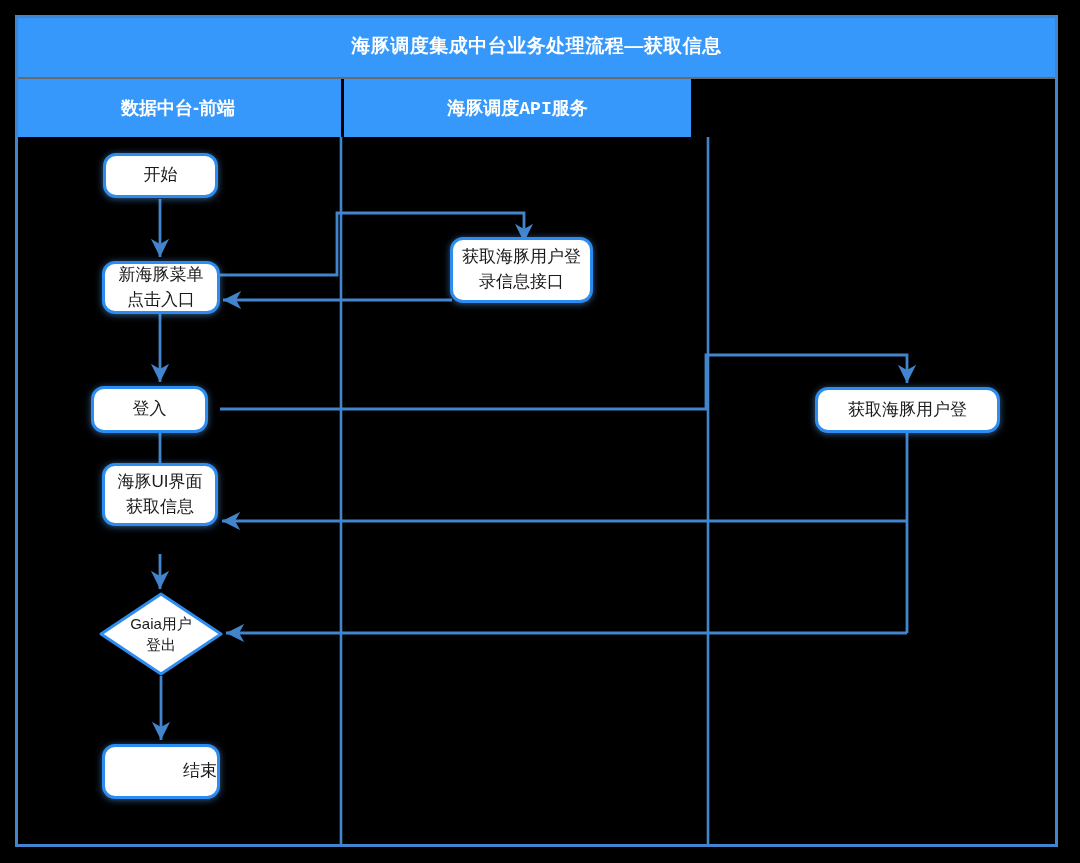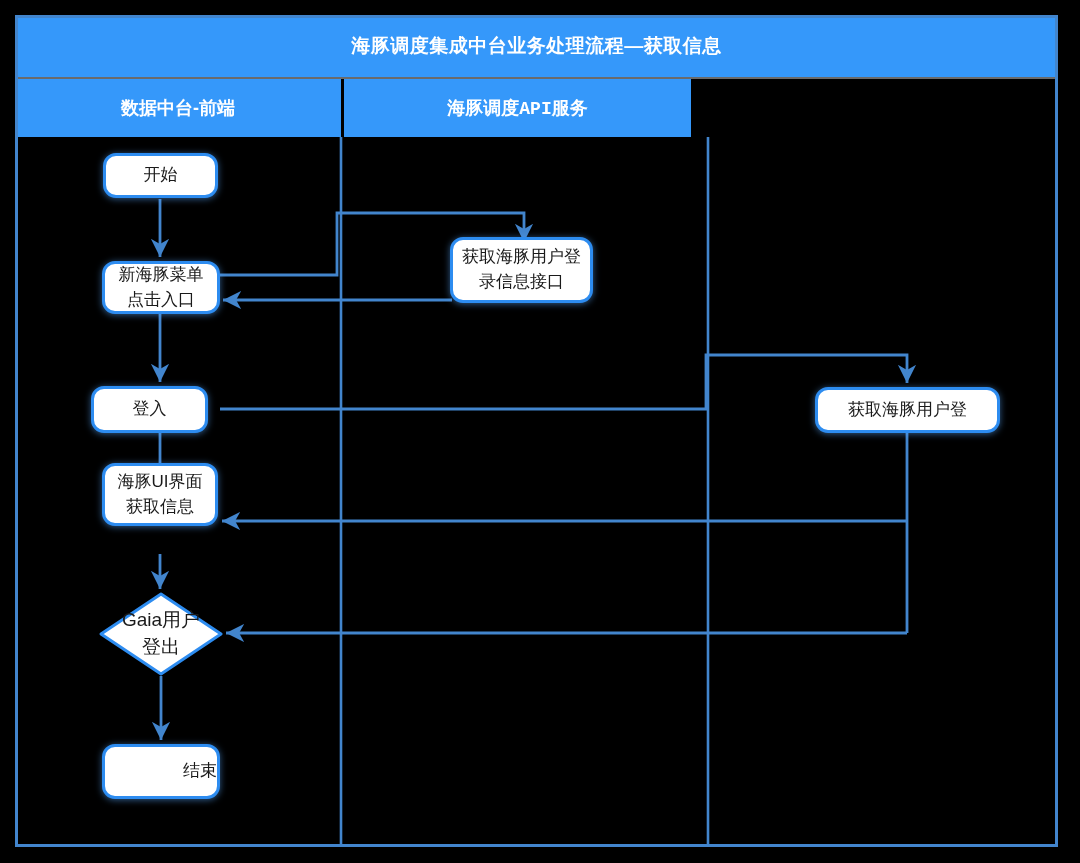--- a/index.html
+++ b/index.html
@@ -16,21 +16,21 @@
   .c1{width:326px;} .c2{width:367px;} .c3{width:350px;font-family:Liberation Mono, monospace;}
   svg.wires{position:absolute;left:0;top:0;z-index:1;}
   .node{position:absolute;z-index:2;background:#fff;border:3px solid #2d8cf0;border-radius:13px;
     box-sizing:border-box;display:flex;flex-direction:column;align-items:center;justify-content:center;
     color:#1a1a1a;font-size:17px;line-height:1.45;text-align:center;
     box-shadow:0 1px 7px rgba(90,170,255,.55);}
   .node span{display:block;white-space:nowrap;}
   .diamond{position:absolute;z-index:2;}
   .diamond .dlabel{position:absolute;left:0;top:0;width:100%;height:100%;display:flex;
     flex-direction:column;align-items:center;justify-content:center;color:#1a1a1a;
-    font-size:19px;line-height:1.4;text-align:center;z-index:3;}
+    font-size:15px;line-height:1.4;text-align:center;z-index:3;}
   .diamond .dlabel span{display:block;white-space:nowrap;}
 </style>
 </head>
 <body>
 
 <div class="frame">
 
   <div class="titlebar">
     <span>海豚调度集成中台业务处理流程—获取信息</span>
   </div>

